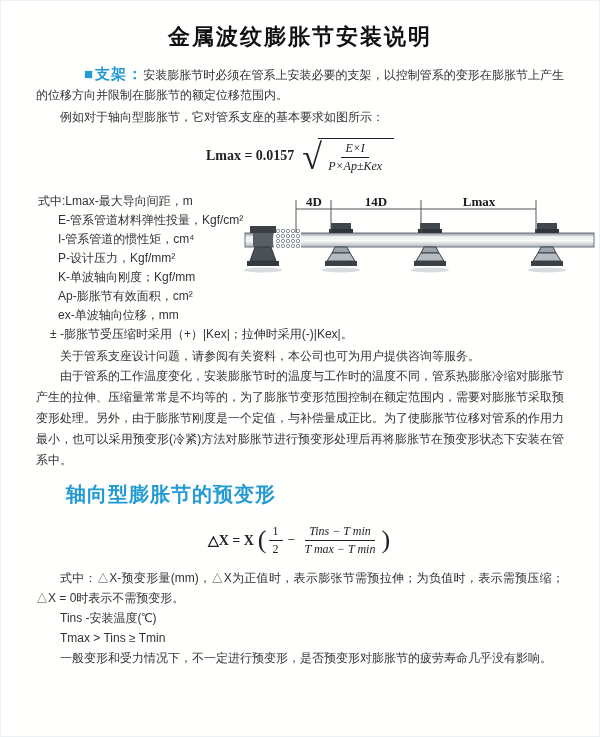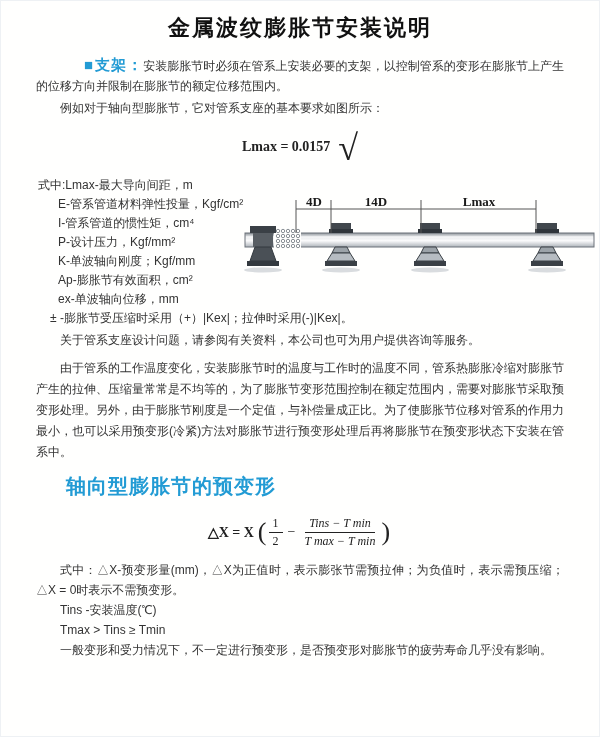--- a/index.html
+++ b/index.html
@@ -1,41 +1,41 @@
 <!DOCTYPE html>
 <html><head>
 <meta charset="utf-8">
 <style>
   html,body { margin:0; padding:0; background:#ffffff; }
   .page {
     position:relative; width:600px; height:737px; box-sizing:border-box;
     background:#fffffe; overflow:hidden;
-    padding:0 35px;
+    padding:9px 35px;
     font-family:"Liberation Sans", sans-serif;
     font-size:12px; color:#333;
     border:1px solid #eef1f4;
   }
   h1.title {
     margin:12px 0 12px; text-align:center;
     font-size:22px; font-weight:bold; color:#111; letter-spacing:2px;
   }
   .para { margin:0; line-height:20px; }
-  .justify { text-align:justify;margin-top:8px; }
+  .justify { text-align:justify; }
   .indent { text-indent:24px; }
   .support-para { text-indent:48px; margin-bottom:2px; }
   .sec-head {
     color:#229bd4; font-size:15px; font-weight:bold; letter-spacing:1px;
   }
   .sec-head .bullet { font-size:15px; margin-right:1px; }
   
   .formula {
     display:flex; justify-content:center; align-items:center;
     font-family:"Liberation Serif", serif; color:#222;
   }
-  .f1 { margin:8px 0 8px; height:42px; }
+  .f1 { margin:8px 0 15px; height:42px; }
   .flhs { font-weight:bold; font-size:14px; margin-right:8px; }
   .sqrt { display:inline-flex; align-items:center; }
   .rad { font-size:36px; font-weight:400; line-height:0.9; transform:translateY(1px); }
   .radwrap { border-top:1.6px solid #222; margin-left:-4px; padding:2px 8px 0 6px; }
   .frac { display:inline-flex; flex-direction:column; align-items:center; font-size:12px; font-style:italic; line-height:1.25; }
   .frac .num { border-bottom:1px solid #222; padding:0 4px 1px; }
   .frac .den { padding:1px 4px 0; }
   .frac.upright { font-style:normal; }
   .f2 { margin:10px 0 6px; height:44px; }
   .f2 .flhs2 { font-weight:bold; font-size:14px; font-style:normal; margin-right:2px; }
@@ -70,20 +70,26 @@
   <h1 class="title">金属波纹膨胀节安装说明</h1>
 
   <p class="para justify support-para"><span class="sec-head"><span class="bullet">■</span><span>支架：</span></span><span>安装膨胀节时必须在管系上安装必要的支架，以控制管系的变形在膨胀节上产生的位移方向并限制在膨胀节的额定位移范围内。</span></p>
 
   <p class="para indent">例如对于轴向型膨胀节，它对管系支座的基本要求如图所示：</p>
 
   <div class="formula f1">
     <span class="flhs">Lmax = 0.0157</span>
     <span class="sqrt">
       <span class="rad">√</span>
+      <span class="radwrap">
+        <span class="frac">
+          <span class="num">E×I</span>
+          <span class="den">P×Ap±Kex</span>
+        </span>
+      </span>
     </span>
   </div>
 
   <div class="defs">
     <div class="defline ind0">式中:Lmax-最大导向间距，m</div>
     <div class="defline ind1">E-管系管道材料弹性投量，Kgf/cm²</div>
     <div class="defline ind1">I-管系管道的惯性矩，cm⁴</div>
     <div class="defline ind1">P-设计压力，Kgf/mm²</div>
     <div class="defline ind1">K-单波轴向刚度；Kgf/mm</div>
     <div class="defline ind1">Ap-膨胀节有效面积，cm²</div>

